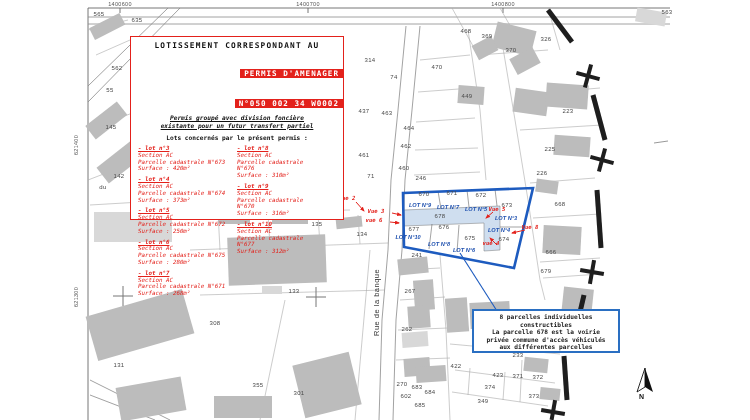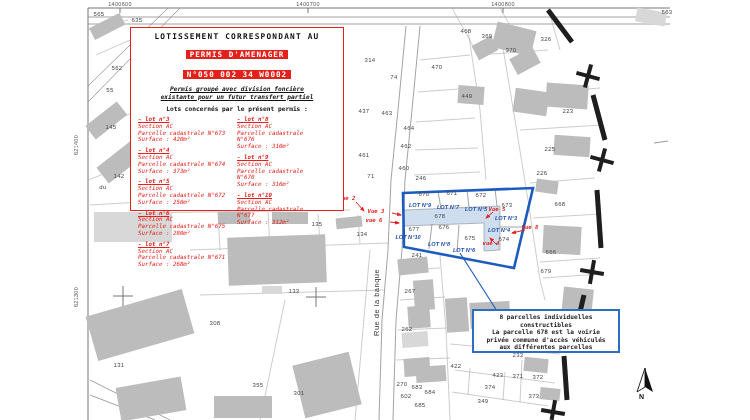--- a/index.html
+++ b/index.html
@@ -12,26 +12,26 @@
   .lotlabel{position:absolute;font-size:5.6px;font-weight:bold;color:#1d4fae;
           white-space:nowrap;transform:translate(-50%,-50%);font-style:italic;}
   .vuelabel{position:absolute;font-size:5.6px;font-weight:bold;color:#e3211b;
           white-space:nowrap;transform:translate(-50%,-50%);font-style:italic;
           font-family:"DejaVu Sans Mono",monospace;}
   .coord-top{position:absolute;top:1px;font-size:5.5px;color:#555;
           transform:translateX(-50%);letter-spacing:.3px;}
   .coord-left{position:absolute;left:76px;font-size:5.5px;color:#555;
           transform:translate(-50%,-50%) rotate(-90deg);letter-spacing:.3px;}
   
-  #redbox{position:absolute;left:130px;top:27px;width:214px;height:184px;
+  #redbox{position:absolute;left:130px;top:36px;width:214px;height:184px;
           background:#fff;border:1.6px solid #e3211b;box-sizing:border-box;
           font-family:"DejaVu Sans Mono",monospace;}
   #redbox .rb-title{margin-top:4px;text-align:center;font-size:7.8px;
           font-weight:bold;color:#111;letter-spacing:1.2px;}
-  .rb-banner-wrap{text-align:center;margin-top:1px;}
+  .rb-banner-wrap{text-align:right;margin-top:11px;}
   .rb-banner{display:inline-block;background:#e3211b;color:#fff;
           font-weight:bold;font-size:7.6px;letter-spacing:1px;padding:0 4px;}
   #redbox .rb-subtitle{margin-top:4px;text-align:center;font-size:6.2px;
           font-weight:bold;font-style:italic;color:#111;line-height:7.5px;
           text-decoration:underline;white-space:pre-line;}
   #redbox .rb-intro{margin-top:5px;text-align:center;font-size:6.2px;
           font-weight:bold;color:#111;}
   #rb-cols{display:flex;margin-top:4px;padding:0 7px;}
   .rb-col{width:50%;}
   .rb-lot{margin-bottom:4px;color:#e3211b;font-style:italic;font-size:5.8px;

